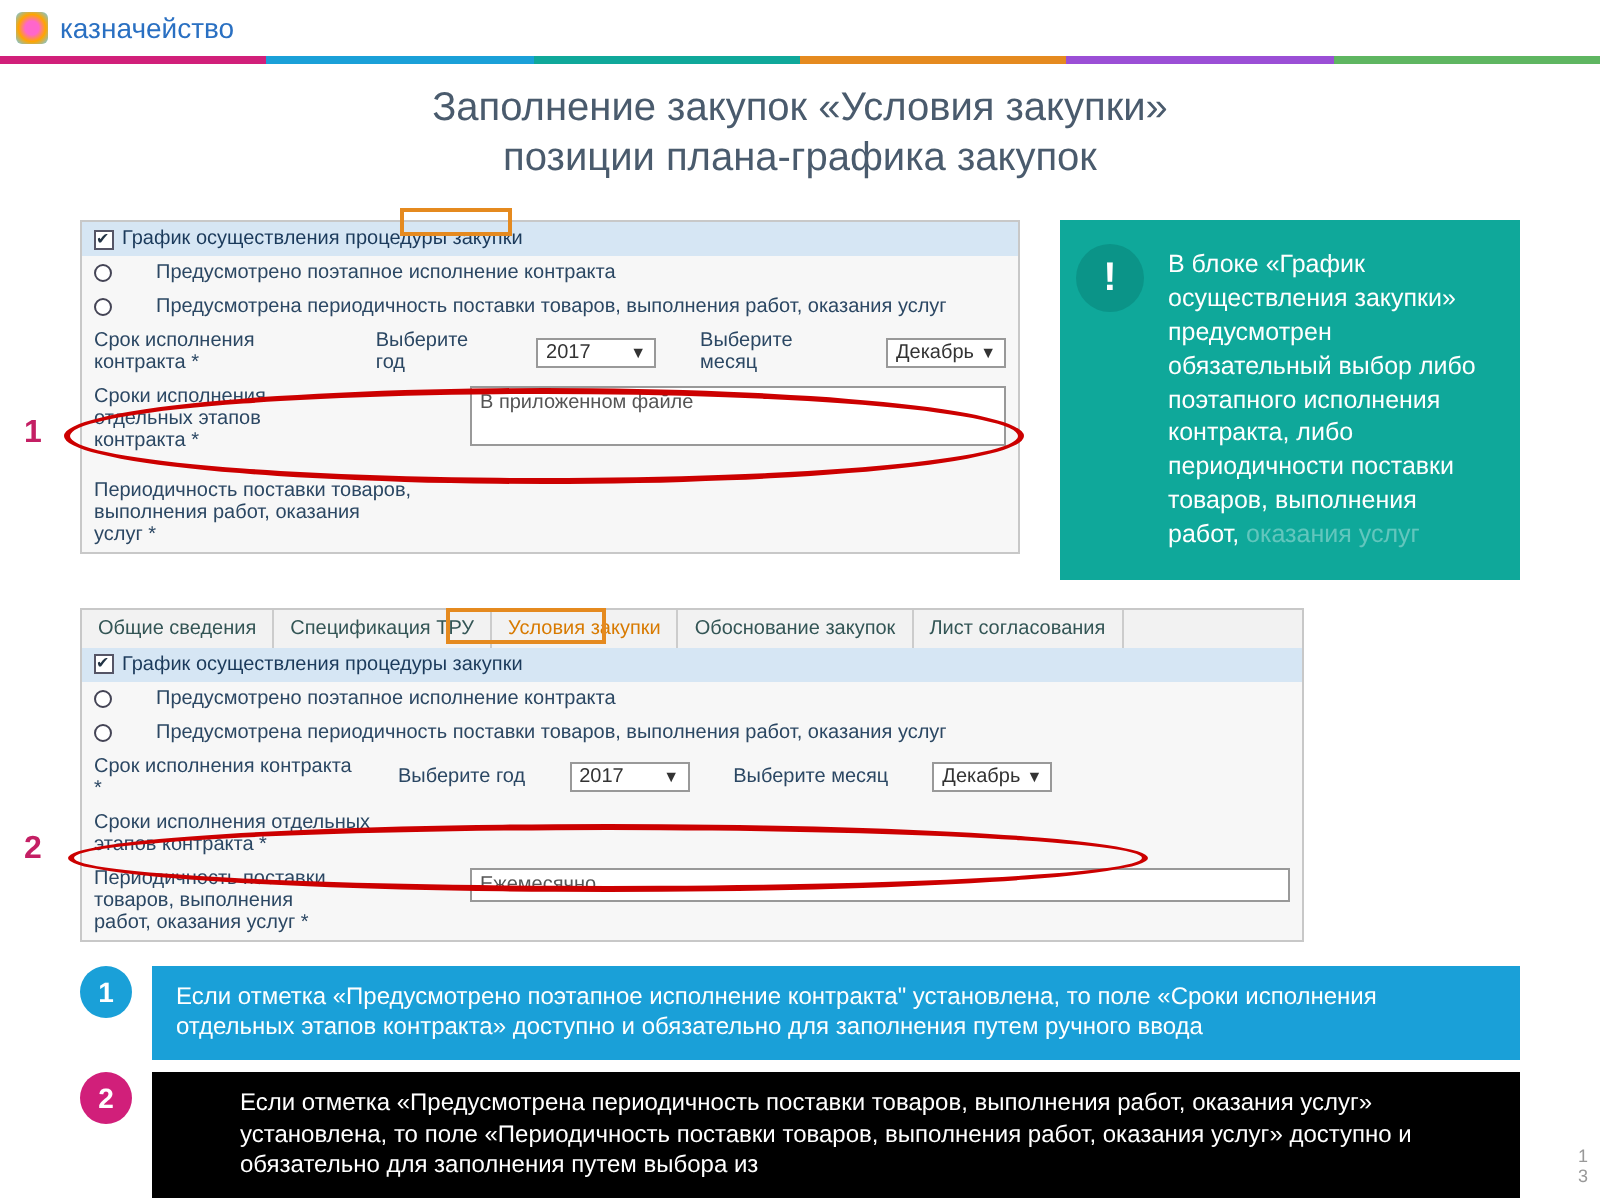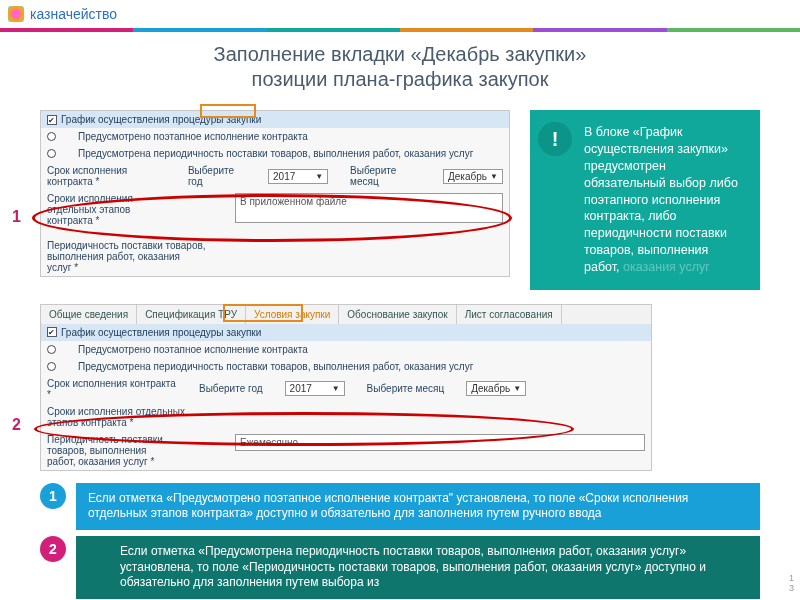--- a/index.html
+++ b/index.html
@@ -29,41 +29,41 @@
   .redov { position: absolute; border: 3px solid #c00; border-radius: 50%; }
   .num { position: absolute; color: #c41f64; font-size: 16px; font-weight: bold; }
   .infobox { flex: 1; background: #0fa89a; color: #fff; padding: 14px 14px 14px 54px; font-size: 12.5px; line-height: 1.35; position: relative; min-height: 170px; }
   .exmark { position: absolute; left: 8px; top: 12px; width: 34px; height: 34px; border-radius: 50%; background: #0b9488; display: flex; align-items: center; justify-content: center; font-size: 20px; font-weight: bold; }
   .infobox .fade { color: rgba(255,255,255,0.35); }
   .shot2wrap { margin-top: 14px; position: relative; width: 612px; }
   .noteblock { margin-top: 12px; display: flex; align-items: flex-start; }
   .nb-num { width: 26px; height: 26px; border-radius: 50%; color: #fff; display: flex; align-items: center; justify-content: center; font-size: 14px; font-weight: bold; margin-right: 10px; flex-shrink: 0; }
   .nb-text { flex: 1; color: #fff; font-size: 12px; padding: 8px 12px; line-height: 1.3; }
   .nb1 .nb-num { background: #1aa0d8; } .nb1 .nb-text { background: #1aa0d8; }
-  .nb2 .nb-num { background: #d11f7a; } .nb2 .nb-text { background: #0f766e; padding-left: 44px; }
+  .nb2 .nb-num { background: #d11f7a; } .nb2 .nb-text { background: #000000; padding-left: 44px; }
   .slidenum { position: absolute; right: 6px; bottom: 6px; font-size: 9px; color: #999; line-height: 1.1; text-align: right; }
 </style>
 </head>
 <body>
 
 <div class="topbar">
   <div class="logo"></div>
   <span>казначейство</span>
 </div>
 <div class="stripes">
   <div style="background:#d11f7a"></div>
     <div style="background:#1aa0d8"></div>
     <div style="background:#0fa89a"></div>
     <div style="background:#e58a1f"></div>
     <div style="background:#9b4fd6"></div>
     <div style="background:#5fb661"></div>
 </div>
 
 <div class="title">
-  <div>Заполнение вкладки «Декабрь закупки»</div>
+  <div>Заполнение закупок «Условия закупки»</div>
   <div>позиции плана-графика закупок</div>
 </div>
 
 <div class="content">
   <div class="row1">
     <div class="shotcol">
       <div class="shot">
         <div class="bluehdr">
           <span class="chk on"></span>
           <span>График осуществления процедуры закупки</span>

